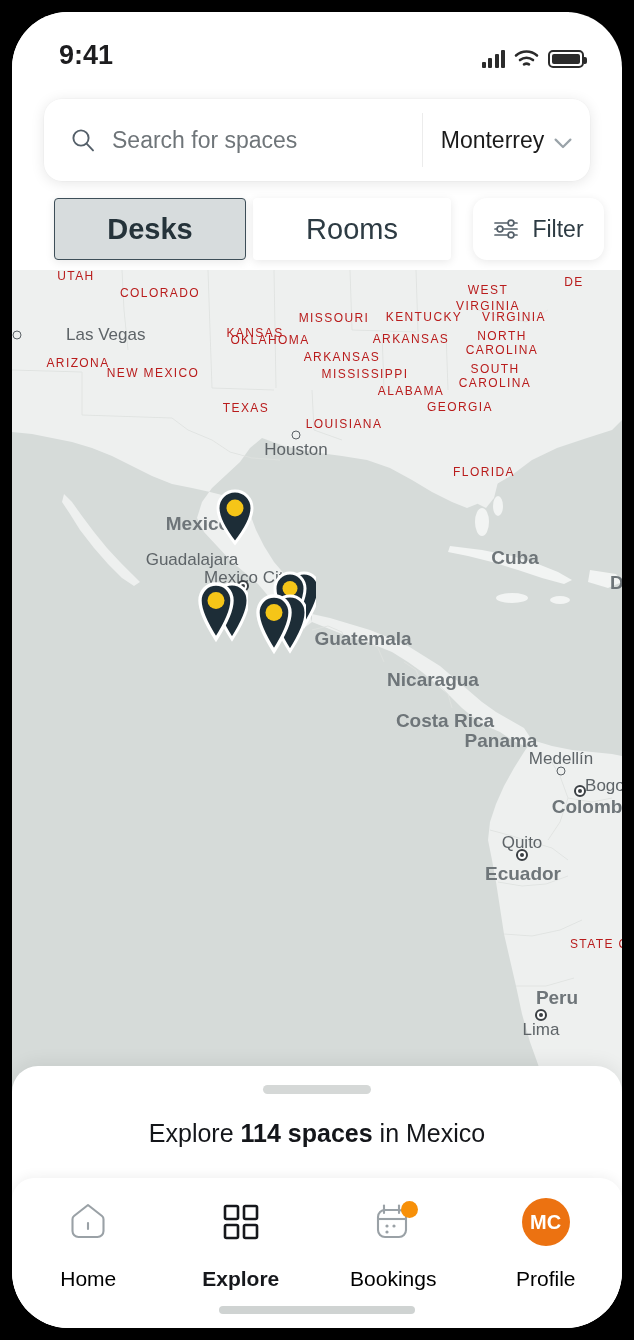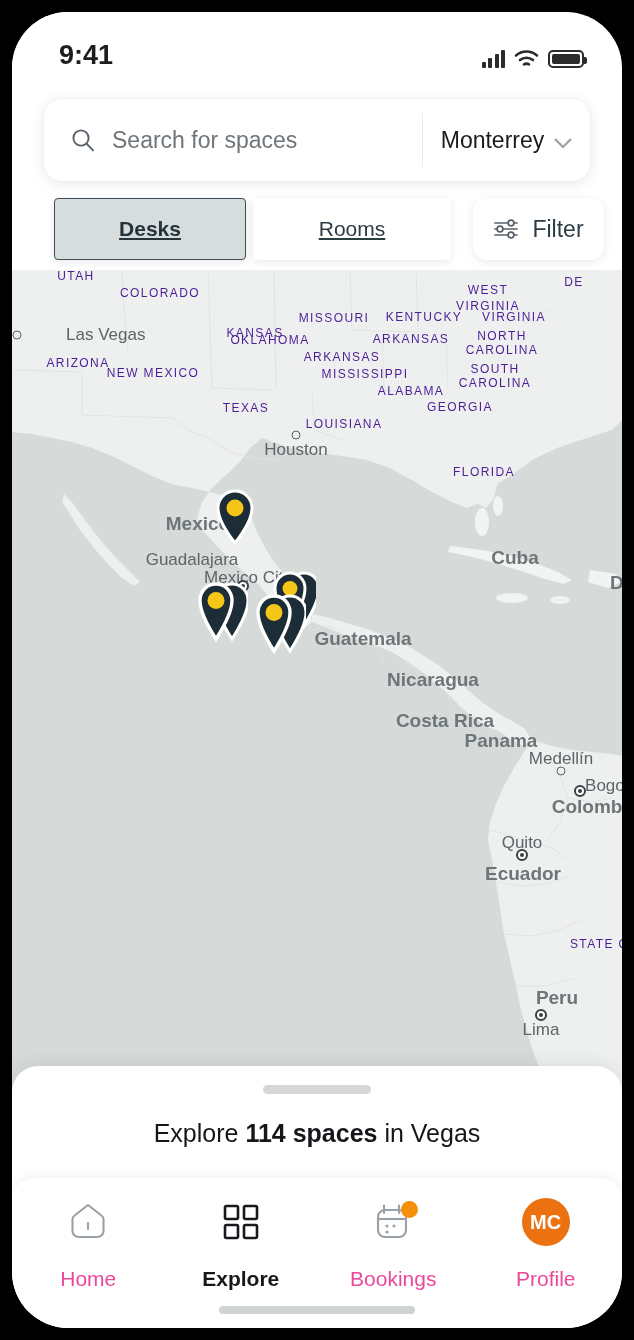--- a/index.html
+++ b/index.html
@@ -78,23 +78,22 @@
   #city-name { font-size: 23px; color: #1b1b1b; }
   .chev { width: 18px; height: 11px; flex: 0 0 auto; }
 
   #segment-row {
     position: absolute; left: 42px; top: 186px;
     display: flex; align-items: center; gap: 0px;
   }
   .seg {
     height: 62px; border-radius: 4px; display: flex;
     align-items: center; justify-content: center;
-    font-size: 21px; background: #ffffff;
+    font-size: 29px; background: #ffffff;
     box-shadow: 0 2px 10px rgba(0,0,0,0.09);
-    text-decoration: underline;
   }
   #seg-desks {
     width: 192px; background: #d7dcdd; color: #25333a;
     font-weight: bold; border: 1.5px solid #3d4e58;
     position: relative; z-index: 2;
   }
   #seg-rooms {
     width: 198px; color: #2d3b43; margin-left: 7px;
     position: relative; z-index: 1;
   }
@@ -114,21 +113,21 @@
     background: #d6dbd9; overflow: hidden;
   }
   #map svg { position: absolute; left: 0; top: 0; }
   .mlabel {
     position: absolute; white-space: nowrap;
     font-family: "Liberation Sans", sans-serif;
     transform: translate(-50%, -50%);
     pointer-events: none;
   }
   .m-state {
-    font-size: 12px; letter-spacing: 1.4px; color: #4c1d95; font-weight: 400;
+    font-size: 12px; letter-spacing: 1.4px; color: #b91c1c; font-weight: 400;
   }
   .m-country {
     font-size: 19px; color: #6e7579; font-weight: bold;
   }
   .m-city {
     font-size: 17px; color: #5e6468; font-weight: 400;
   }
   .m-dot-hollow {
     position: absolute; width: 9px; height: 9px; border-radius: 50%;
     border: 1.6px solid #5b6166; background: #eef0ef;
@@ -172,21 +171,21 @@
     width: 610px; height: 150px;
     background: #ffffff; border-radius: 22px 22px 56px 56px;
     box-shadow: 0 -2px 12px rgba(0,0,0,0.06);
     display: flex; align-items: flex-start; padding-top: 22px;
   }
   .tab {
     flex: 1; display: flex; flex-direction: column;
     align-items: center; gap: 23px;
   }
   .tab-ico { height: 44px; display: flex; align-items: center; justify-content: center; position: relative; }
-  .tab-lbl { font-size: 21px; color: #ec4899; }
+  .tab-lbl { font-size: 21px; color: #000000; }
   .tab.active .tab-lbl { color: #16181c; font-weight: bold; }
   #badge-dot {
     position: absolute; right: -4px; top: 1px;
     width: 17px; height: 17px; border-radius: 50%; background: #f79009;
   }
   #avatar {
     width: 48px; height: 48px; border-radius: 50%; background: #ec7211;
     color: #ffffff; font-size: 20px; font-weight: bold;
     display: flex; align-items: center; justify-content: center;
     letter-spacing: 0.3px;
@@ -404,21 +403,21 @@
         </svg>
       </span>
       <span class="batt">
           <span></span>
         </span>
     </div>
   </div>
 
   <div id="sheet">
     <div id="grabber"></div>
-    <div id="sheet-title"><span>Explore </span><b>114 spaces</b><span> in Vegas</span></div>
+    <div id="sheet-title"><span>Explore </span><b>114 spaces</b><span> in Mexico</span></div>
 
     <div id="tabbar">
       <div class="tab">
         <span class="tab-ico">
           <svg width="42" height="42" viewBox="0 0 42 42">
             <path d="M21,4 L35,15 A4,4 0 0 1 36.5,18.2 L36.5,30 A6,6 0 0 1 30.5,36 L11.5,36 A6,6 0 0 1 5.5,30
                      L5.5,18.2 A4,4 0 0 1 7,15 Z" fill="none" stroke="#9aa1a6" stroke-width="2.1" stroke-linejoin="round"></path>
             <line x1="21" y1="22" x2="21" y2="28" stroke="#9aa1a6" stroke-width="2.1" stroke-linecap="round"></line>
           </svg>
         </span>

